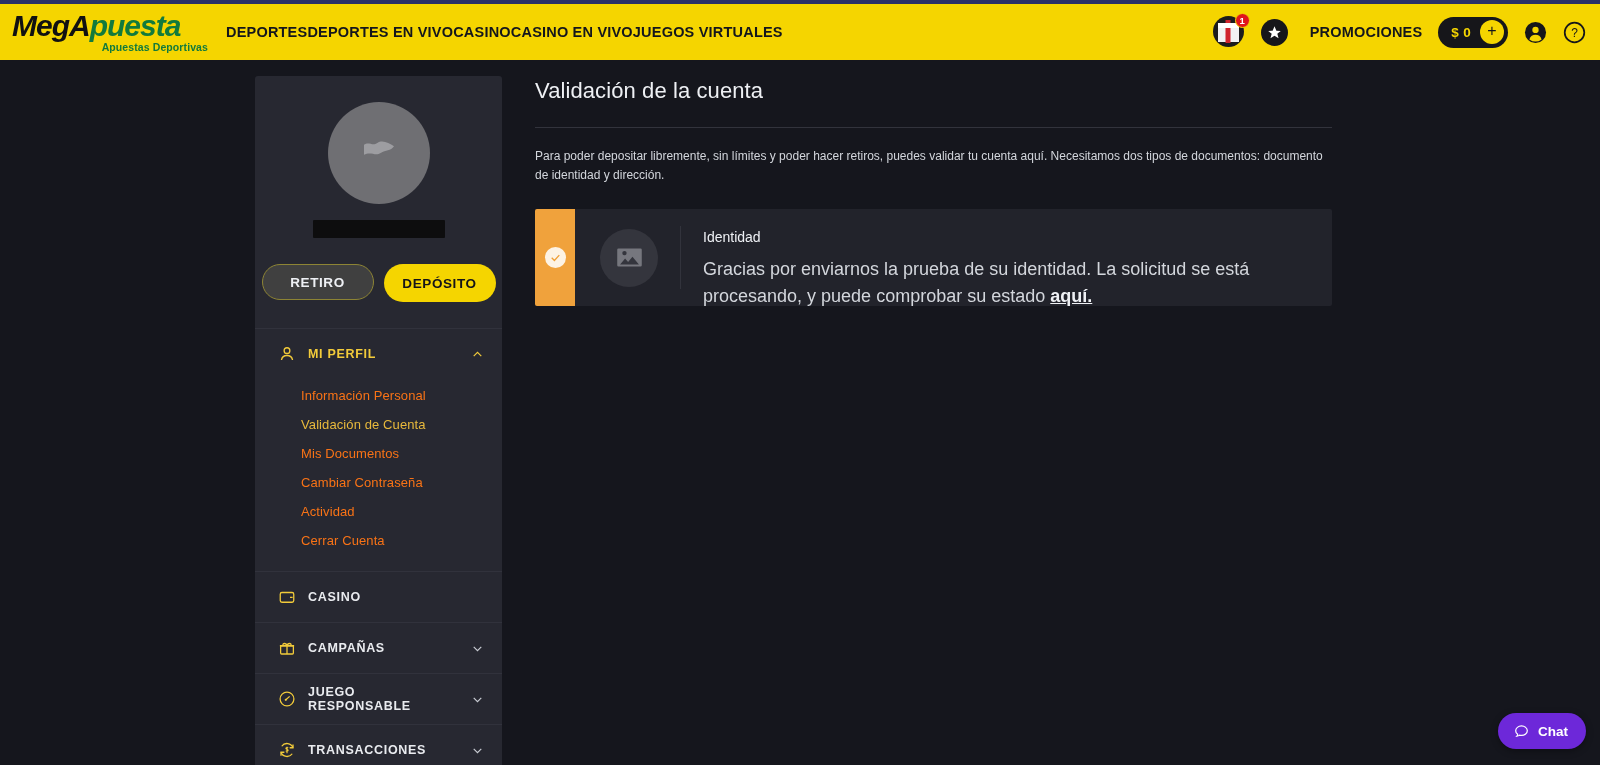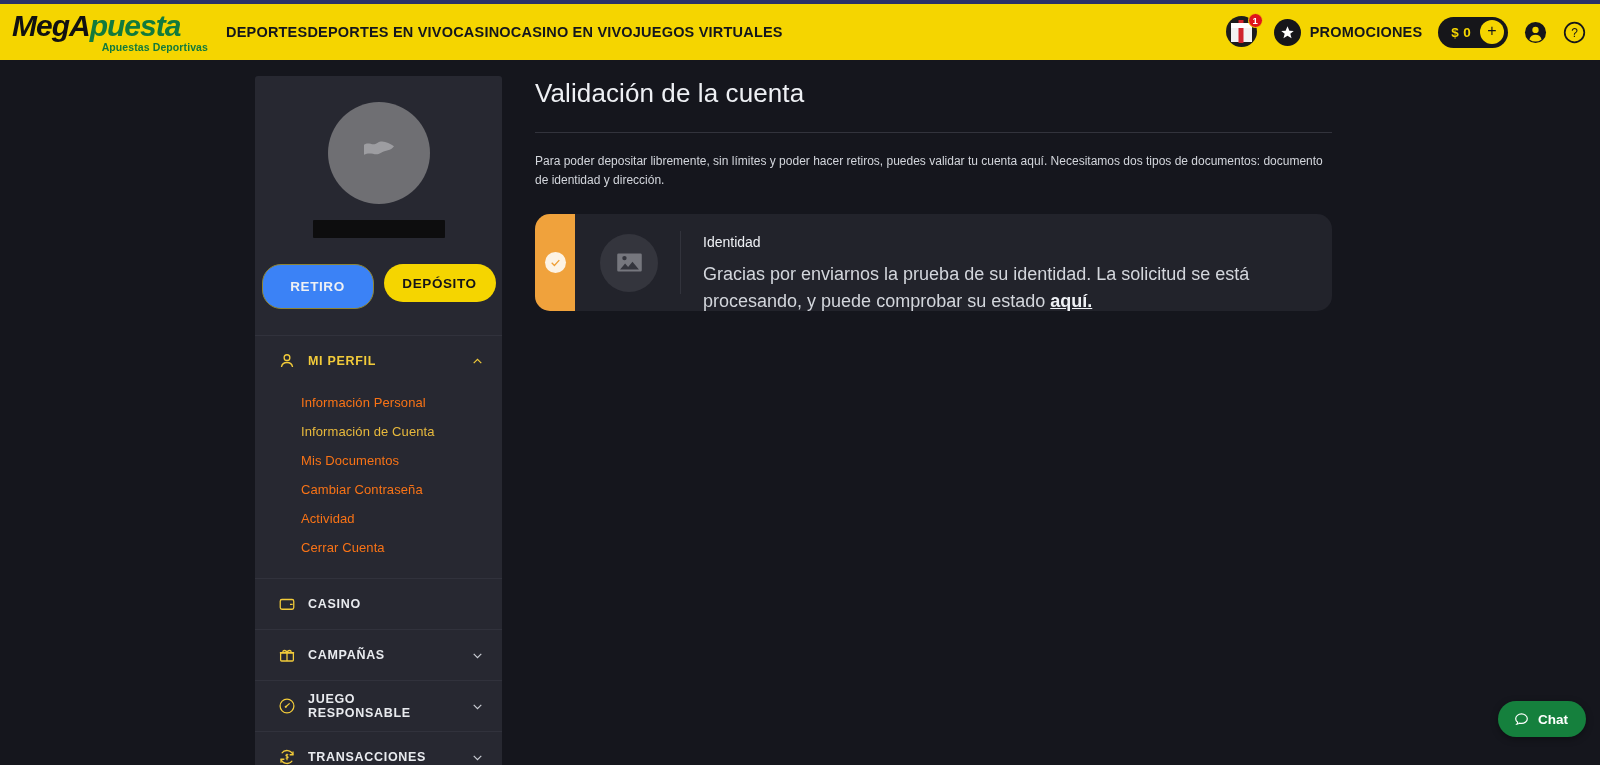--- a/index.html
+++ b/index.html
@@ -74,21 +74,21 @@
   .badge {
     position: absolute; top: -3px; right: -5px;
     min-width: 15px; height: 15px; border-radius: 50%;
     background: #e0141c; color: #fff;
     font-size: 9.5px; font-weight: bold;
     display: flex; align-items: center; justify-content: center;
     border: 1.5px solid #f5d500;
   }
 
   .promo {
-    display: flex; align-items: center; gap: 9px; cursor: pointer;
+    display: flex; align-items: center; gap: 22px; cursor: pointer;
   }
   .star-circle {
     width: 27px; height: 27px; border-radius: 50%;
     background: #16161a;
     display: flex; align-items: center; justify-content: center;
   }
   .star-circle svg { width: 15px; height: 15px; fill: #fff; }
   .promo-label {
     font-size: 14.5px; font-weight: 600; color: #14161c;
     letter-spacing: .2px;
@@ -134,22 +134,22 @@
   .avatar svg { width: 42px; height: 40px; fill: #9d9da1; }
   .username-redact {
     width: 132px; height: 18px; background: #0d0d0e;
     margin: 16px auto 0; border-radius: 1px;
   }
   .actions {
     display: flex; gap: 10px; justify-content: center;
     margin-top: 26px; padding-bottom: 26px;
   }
   .btn-retiro {
-    width: 112px; height: 45px; border-radius: 19px;
-    background: #3b82f6; border: 1px solid #8d8434;
+    width: 112px; height: 36px; border-radius: 19px;
+    background: #404040; border: 1px solid #8d8434;
     color: #eef0f4; font-size: 13.5px; font-weight: bold;
     letter-spacing: .6px; cursor: pointer;
     font-family: "Liberation Sans", sans-serif;
   }
   .btn-deposito {
     width: 112px; height: 38px; border-radius: 19px;
     background: #f5d500; border: none;
     color: #141419; font-size: 13.5px; font-weight: bold;
     letter-spacing: .6px; cursor: pointer;
     font-family: "Liberation Sans", sans-serif;
@@ -176,35 +176,35 @@
   .submenu a {
     display: block; font-size: 13px; color: #f97316;
     padding: 7px 0; text-decoration: none; cursor: pointer;
     letter-spacing: .1px;
   }
   .submenu a.active { color: #e8b93c; }
 
   
   .main { flex: 1; padding: 18px 60px 0 3px; }
   .page-title {
-    font-size: 26px; color: #eef0f4; font-weight: normal;
+    font-size: 22px; color: #eef0f4; font-weight: normal;
     letter-spacing: .1px;
   }
   .divider {
     height: 1px; background: #32333c; margin: 23px 0 19px;
     width: 797px;
   }
   .lead {
     font-size: 12px; color: #d3d6dc; line-height: 1.55;
     width: 797px;
   }
 
   .doc-card {
     margin-top: 25px; width: 797px; height: 97px;
-    background: #22232b; border-radius: 15px;
+    background: #22232b; border-radius: 2px;
     display: flex; overflow: hidden; justify-content: space-between;
   }
   .doc-stripe {
     width: 40px; background: #f0a23c;
     display: flex; align-items: center; justify-content: center;
     flex: 0 0 40px;
   }
   .check-circle {
     width: 21px; height: 21px; border-radius: 50%;
     background: #fdf3e4;
@@ -229,22 +229,22 @@
     margin-top: 11px; font-size: 18px; color: #d3d6dc;
     line-height: 1.5;
   }
   .doc-link {
     color: #eef0f4; text-decoration: underline; font-weight: bold;
     cursor: pointer;
   }
 
   
   .chat-widget {
-    position: absolute; right: 14px; bottom: 28px;
-    height: 36px; background: #15803d; border-radius: 18px;
+    position: absolute; right: 14px; bottom: 16px;
+    height: 36px; background: #6d28d9; border-radius: 18px;
     display: flex; align-items: center; gap: 8px;
     padding: 0 18px 0 15px; cursor: pointer;
     box-shadow: 0 2px 7px rgba(0,0,0,.35);
   }
   .chat-widget svg { width: 17px; height: 17px; fill: none; stroke: #fff; stroke-width: 1.7; }
   .chat-label { color: #fff; font-size: 13.5px; font-weight: bold; }
 </style>
 </head>
 <body>
 
@@ -333,21 +333,21 @@
                 <path d="M4.6 20c.7-4 3.7-6 7.4-6s6.7 2 7.4 6"></path>
               </svg>
           </span>
           <span class="nav-title">MI PERFIL</span>
           <svg class="chev" viewBox="0 0 24 24">
               <polyline points="5,15 12,8 19,15"></polyline>
             </svg>
         </div>
         <div class="submenu">
           <a>Información Personal</a>
-          <a class="active">Información de Cuenta</a>
+          <a class="active">Validación de Cuenta</a>
           <a>Mis Documentos</a>
           <a>Cambiar Contraseña</a>
           <a>Actividad</a>
           <a>Cerrar Cuenta</a>
         </div>
       </div>
 
       <div class="nav-group">
         <div class="nav-head">
           <span class="nicon">

